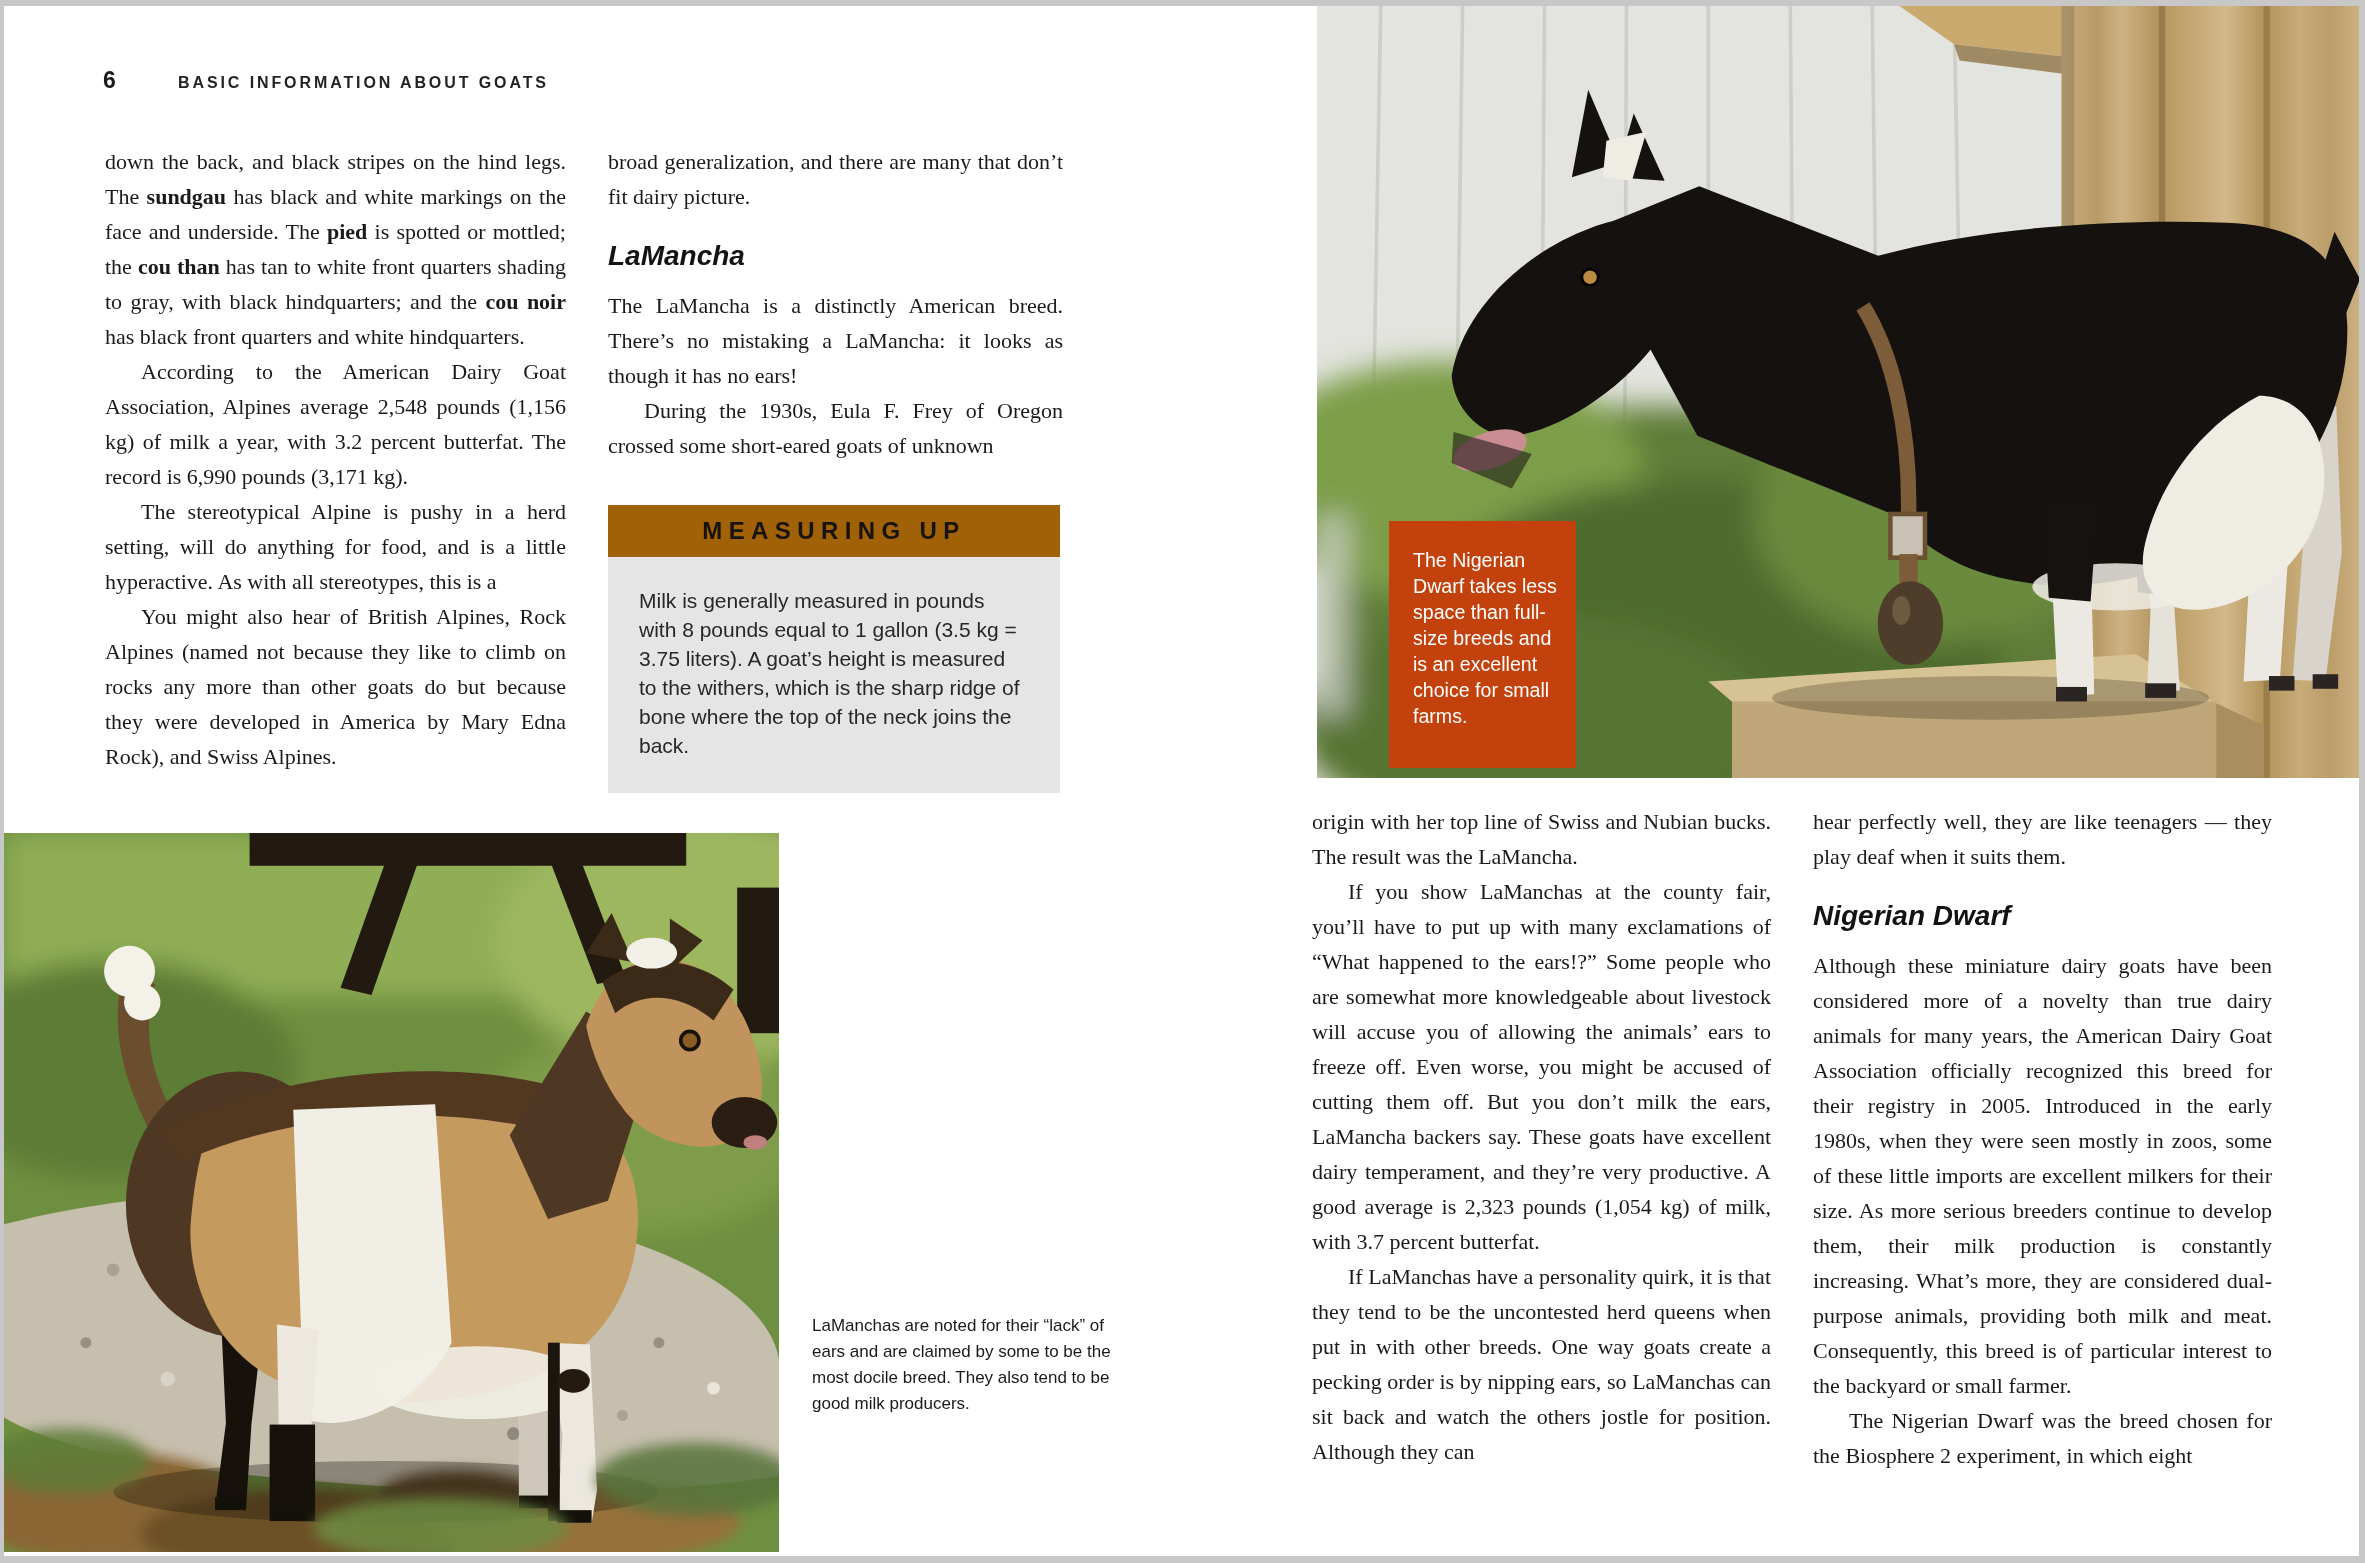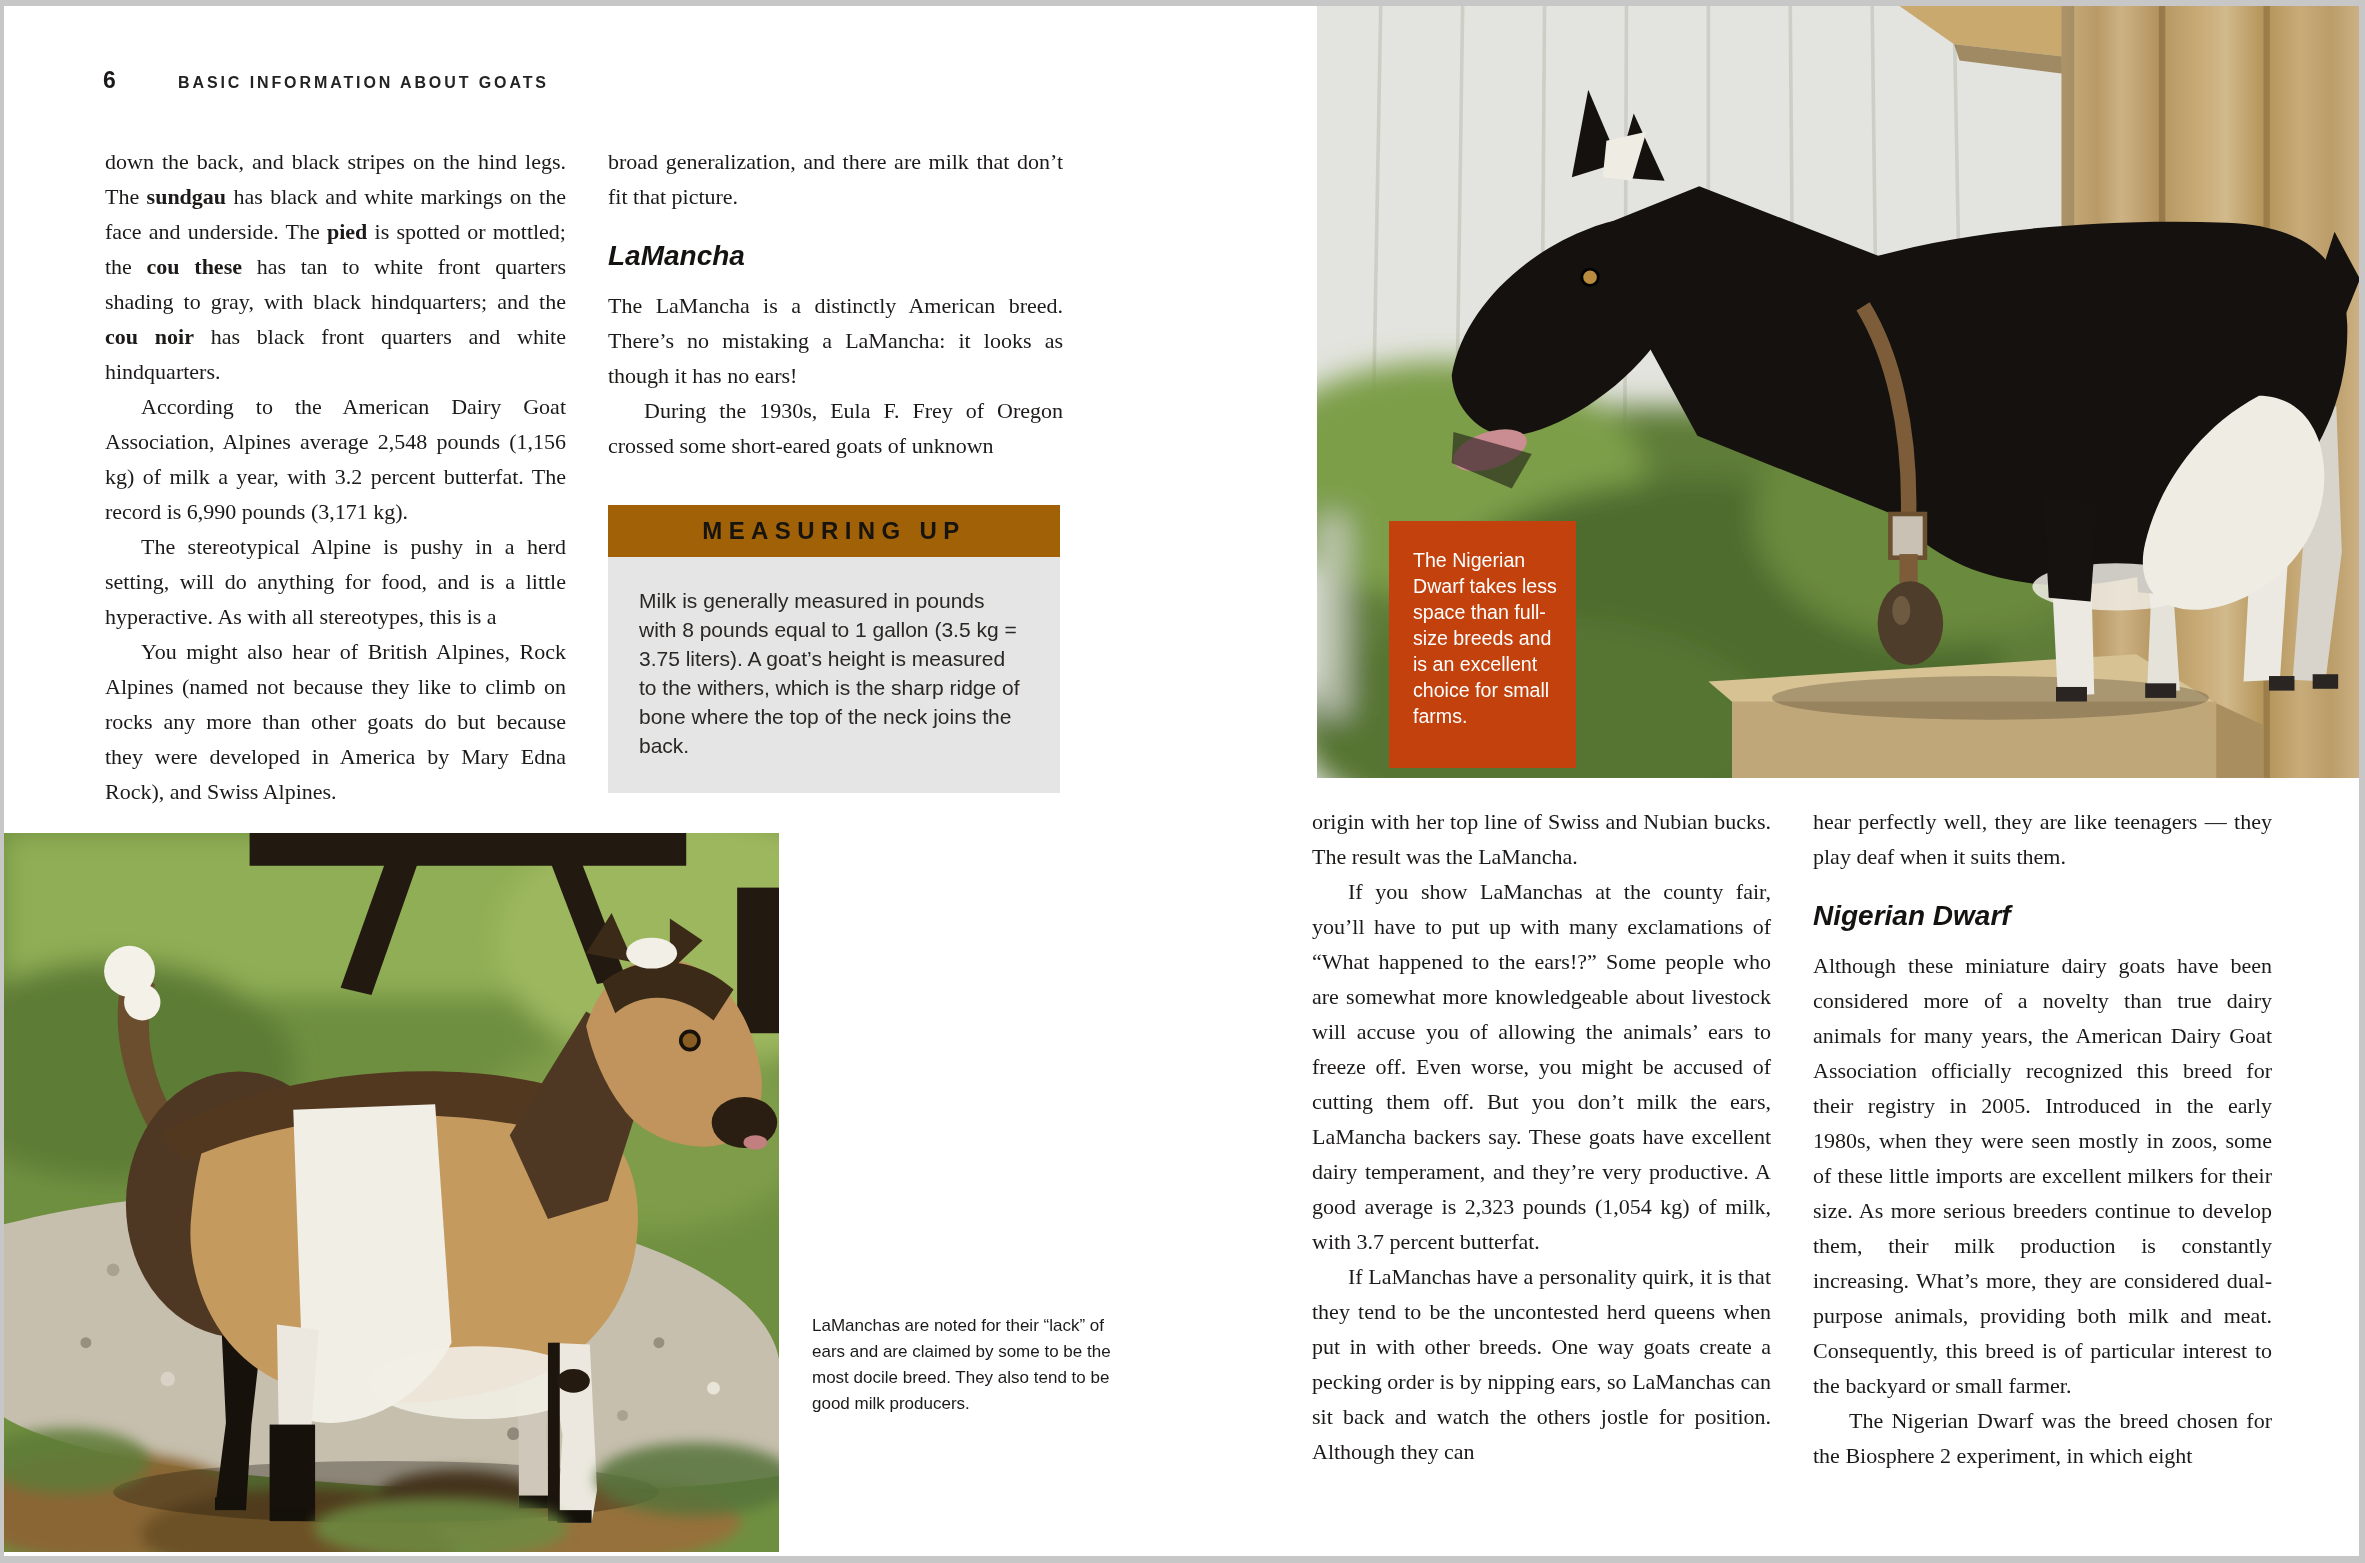--- a/index.html
+++ b/index.html
@@ -71,29 +71,29 @@
 </style>
 </head>
 <body>
 
 <div class="spread">
 
   <div class="pagenum">6</div>
   <div class="runhead">BASIC INFORMATION ABOUT GOATS</div>
 
   <div class="col" id="left-col1">
-      <p class="para">down the back, and black stripes on the hind legs. The <strong>sundgau</strong> has black and white markings on the face and underside. The <strong>pied</strong> is spotted or mottled; the <strong>cou these</strong> has tan to white front quarters shading to gray, with black hindquarters; and the <strong>cou noir</strong> has black front quarters and white hindquarters.</p>
+      <p class="para">down the back, and black stripes on the hind legs. The <strong>sundgau</strong> has black and white markings on the face and underside. The <strong>pied</strong> is spotted or mottled; the <strong>cou than</strong> has tan to white front quarters shading to gray, with black hindquarters; and the <strong>cou noir</strong> has black front quarters and white hindquarters.</p>
       <p class="para indent">According to the American Dairy Goat Association, Alpines average 2,548 pounds (1,156 kg) of milk a year, with 3.2 percent butterfat. The record is 6,990 pounds (3,171 kg).</p>
       <p class="para indent">The stereotypical Alpine is pushy in a herd setting, will do anything for food, and is a little hyperactive. As with all stereotypes, this is a</p>
       <p class="para indent">You might also hear of British Alpines, Rock Alpines (named not because they like to climb on rocks any more than other goats do but because they were developed in America by Mary Edna Rock), and Swiss Alpines.</p>
     </div>
 
   <div class="col" id="left-col2">
     <div>
-        <p class="para">broad generalization, and there are milk that don’t fit that picture.</p>
+        <p class="para">broad generalization, and there are many that don’t fit dairy picture.</p>
       </div>
     <h2 class="section">LaMancha</h2>
     <div>
         <p class="para">The LaMancha is a distinctly American breed. There’s no mistaking a LaMancha: it looks as though it has no ears!</p>
         <p class="para indent">During the 1930s, Eula F. Frey of Oregon crossed some short-eared goats of unknown</p>
       </div>
   </div>
 
   <div class="measuring">
     <div class="mb-head">MEASURING UP</div>

